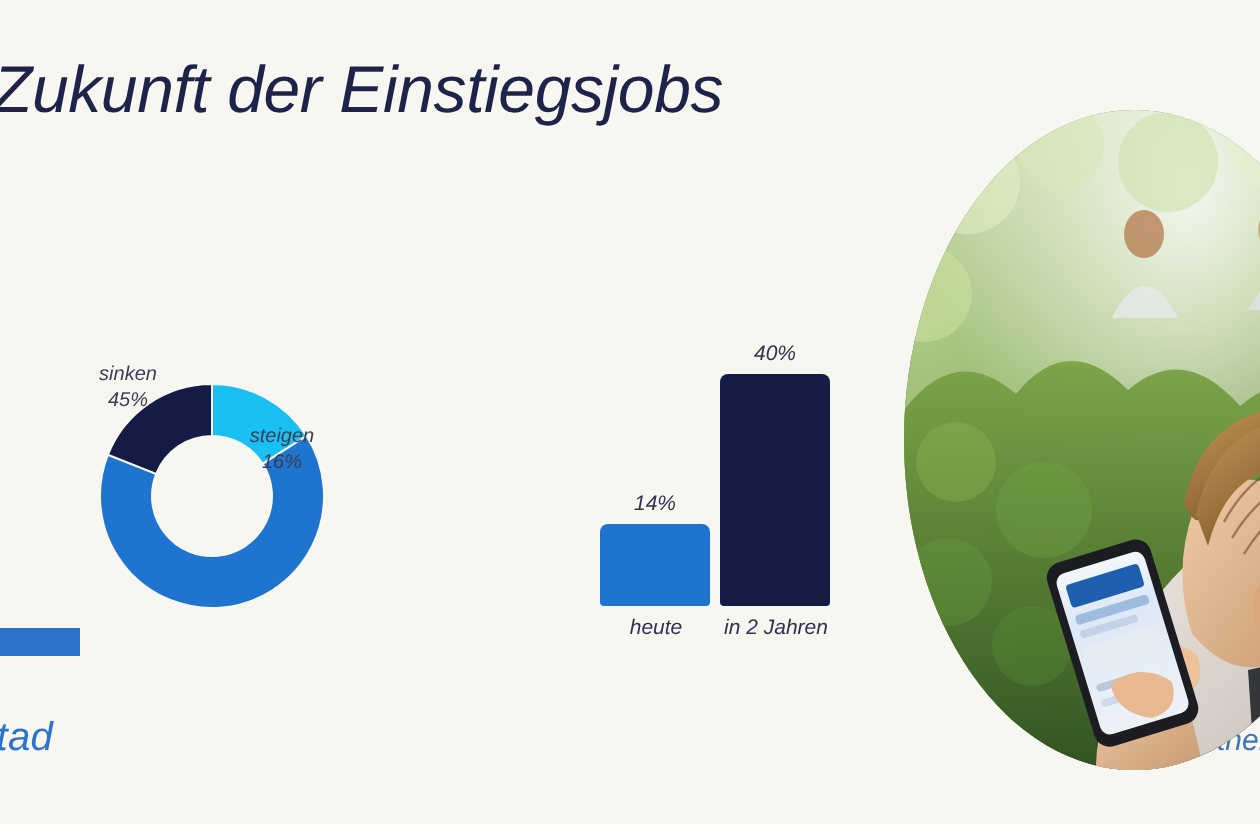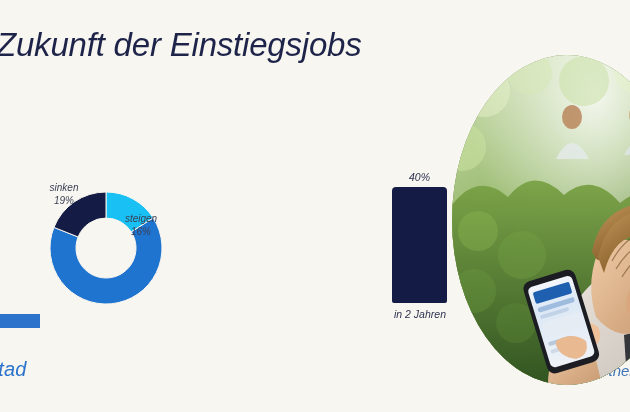--- a/index.html
+++ b/index.html
@@ -86,21 +86,21 @@
     top:100%;
     margin-top:5px;
     width:70px;
     left:-7px;
     text-align:center;
     font-size:10.5px;
     color:#2e3350;
     white-space:nowrap;
   }
   #col-0{ left:4px; }
-  #col-1{ left:96px; }
+  #col-1{ left:64px; }
 
   
   #source{
     position:absolute;
     left:99px; top:350px;
     font-size:10px;
     line-height:13.5px;
     color:#3b4054;
     white-space:pre-line;
   }
@@ -153,24 +153,29 @@
           <path d="M 0.00 -56.00 A 56 56 0 0 1 47.28 -30.01 L 25.33 -16.07 A 30 30 0 0 0 0.00 -30.00 Z" fill="#19c0f4" stroke="#f8f6f0" stroke-width="1"></path>
           <path d="M 47.28 -30.01 A 56 56 0 1 1 -52.07 -20.61 L -27.89 -11.04 A 30 30 0 1 0 25.33 -16.07 Z" fill="#1f74d0" stroke="#f8f6f0" stroke-width="1"></path>
           <path d="M -52.07 -20.61 A 56 56 0 0 1 -0.00 -56.00 L -0.00 -30.00 A 30 30 0 0 0 -27.89 -11.04 Z" fill="#141c45" stroke="#f8f6f0" stroke-width="1"></path>
         </g>
     </svg>
   </div>
 
   <div class="chart-label" id="lbl-steigen">steigen
 16%</div>
   <div class="chart-label" id="lbl-sinken">sinken
-19%</div>
+45%</div>
 
 
   <div id="bar-wrap">
+    <div class="bar-col" id="col-0">
+      <div class="bar-value">14%</div>
+      <div class="bar" id="bar-0" style="height: 41px; background: rgb(31, 116, 208);"></div>
+      <div class="bar-cat">heute</div>
+    </div>
     <div class="bar-col" id="col-1">
       <div class="bar-value">40%</div>
       <div class="bar" id="bar-1" style="height: 116px; background: rgb(20, 28, 69);"></div>
       <div class="bar-cat">in 2 Jahren</div>
     </div>
   </div>
 
 
   <div id="logo-mark">
     <svg viewBox="0 0 66 44" aria-hidden="true">

